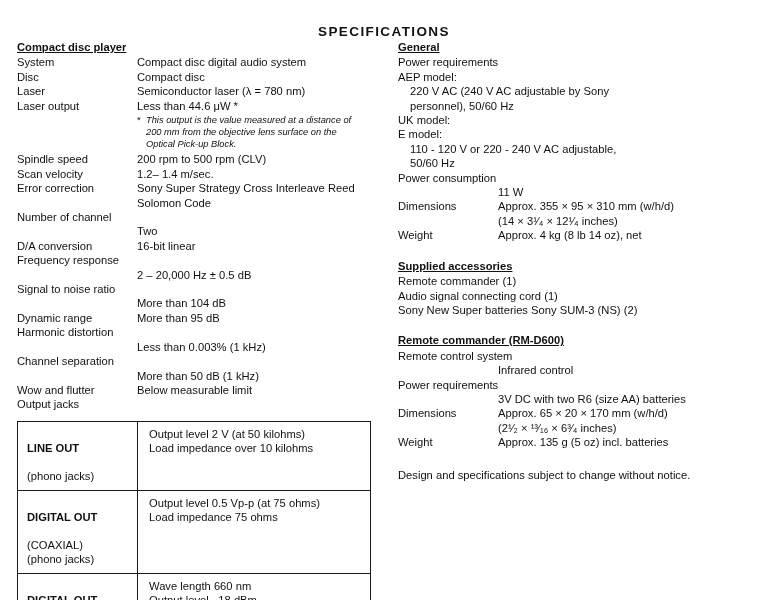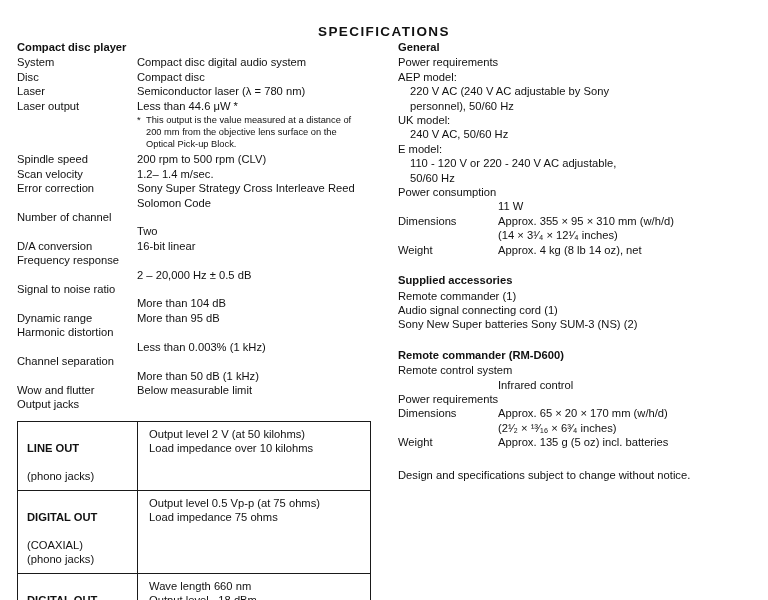--- a/index.html
+++ b/index.html
@@ -35,20 +35,21 @@
   #left-column  { left: 17px;  width: 360px; }
   #right-column { left: 398px; width: 362px; }
 
   
   .section-heading {
     font-size: 11.2px;
     font-weight: bold;
     margin: 0 0 1px 0;
     line-height: 14.4px;
     white-space: nowrap;
+    text-decoration: underline;
   }
   .section-gap { height: 16px; }
 
   
   .spec-row {
     display: flex;
     align-items: flex-start;
     font-size: 11.2px;
     line-height: 14.4px;
   }
@@ -95,20 +96,21 @@
     margin-top: 2px;
     margin-bottom: 2px;
   }
   .footnote-mark {
     flex: 0 0 auto;
     width: 9px;
   }
   .footnote-text {
     flex: 1 1 auto;
     white-space: pre-line;
+    font-style: italic;
   }
 
   
   #output-jacks-table {
     margin-top: 9px;
     width: 353px;
     border-collapse: collapse;
     table-layout: fixed;
     font-size: 11.2px;
     line-height: 14.2px;
@@ -254,21 +256,20 @@
     <span class="spec-label">Power requirements</span>
   </div>
 
   <div class="model-block">
     <div class="model-name">AEP model:</div>
     <div class="model-detail">220 V AC (240 V AC adjustable by Sony
 personnel), 50/60 Hz</div>
   </div>
   <div class="model-block">
     <div class="model-name">UK model:</div>
-    <div class="model-detail">240 V AC, 50/60 Hz</div>
   </div>
   <div class="model-block">
     <div class="model-name">E model:</div>
     <div class="model-detail">110 - 120 V or 220 - 240 V AC adjustable,
 50/60 Hz</div>
   </div>
 
   <div class="spec-row stacked">
     <span class="spec-label">Power consumption</span>
     <span class="spec-value">11 W</span>
@@ -298,20 +299,21 @@
 
   <div class="section-gap"></div>
 
   <div class="section-heading">Remote commander (RM-D600)</div>
   <div class="spec-row stacked">
     <span class="spec-label">Remote control system</span>
     <span class="spec-value">Infrared control</span>
   </div>
   <div class="spec-row stacked">
     <span class="spec-label">Power requirements</span>
+    <span class="spec-value">3V DC with two R6 (size AA) batteries</span>
   </div>
   <div class="spec-row">
     <span class="spec-label">Dimensions</span>
     <span class="spec-value">Approx. 65 × 20 × 170 mm (w/h/d)
 (2¹⁄₂ × ¹³⁄₁₆ × 6³⁄₄ inches)</span>
   </div>
   <div class="spec-row">
     <span class="spec-label">Weight</span>
     <span class="spec-value">Approx. 135 g (5 oz) incl. batteries</span>
   </div>

